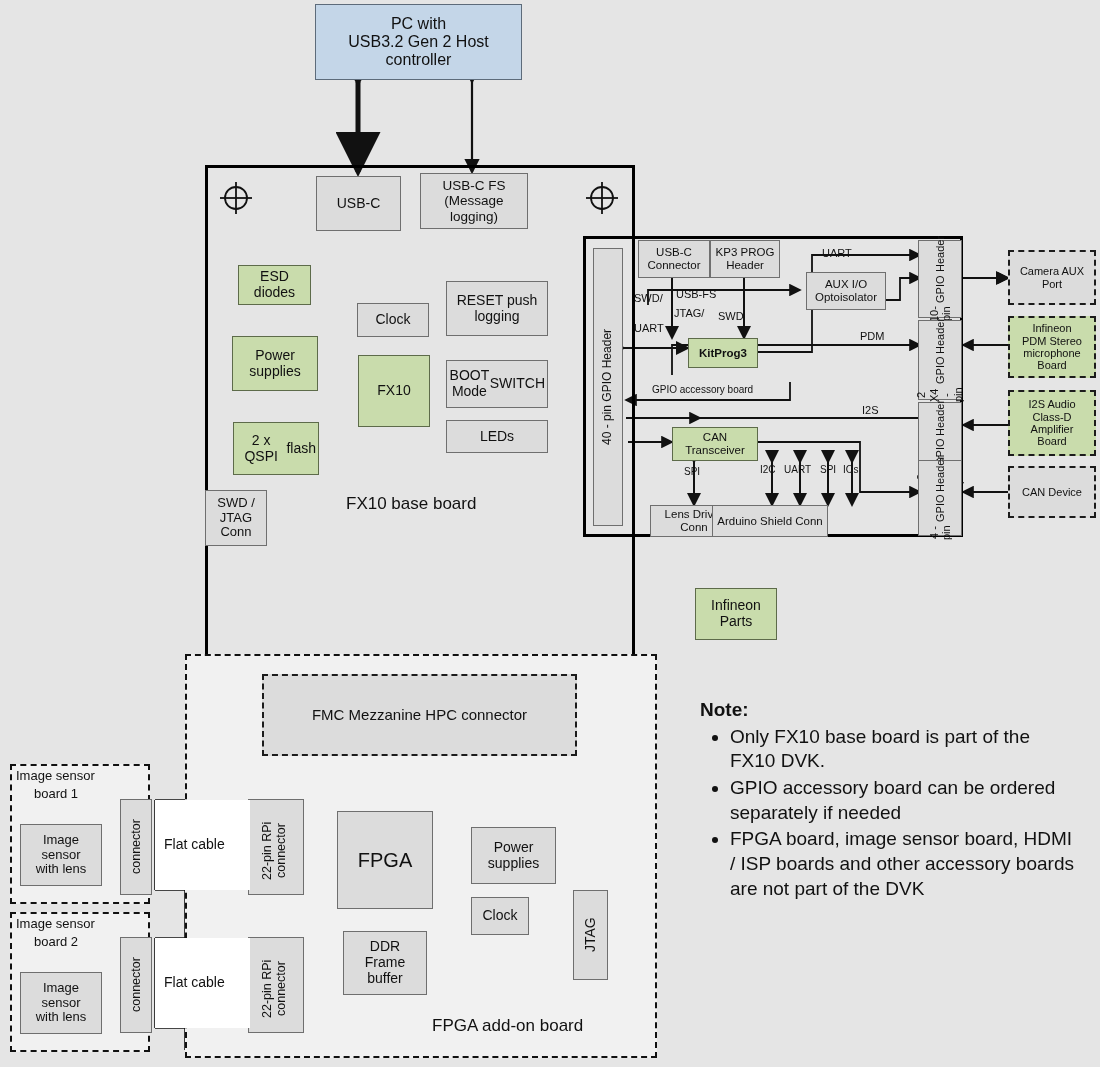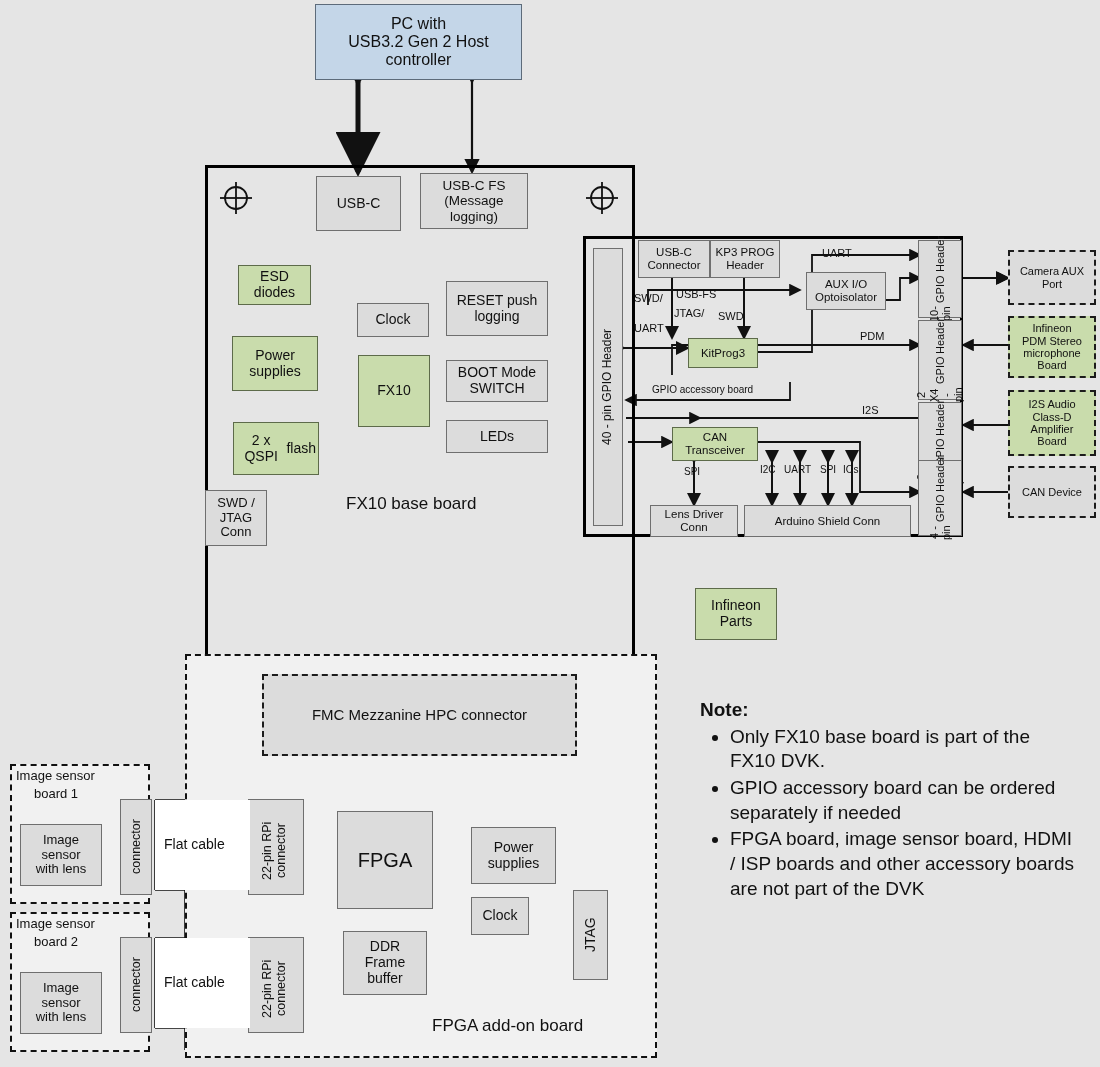--- a/index.html
+++ b/index.html
@@ -206,21 +206,21 @@
     <span>Clock</span>
   </div>
   <div class="box green" style="left:358px; top:355px; width:72px; height:72px;">
     <span>FX10</span>
   </div>
 
   <div class="box" style="left:446px; top:281px; width:102px; height:55px; flex-direction:column;">
     <span>RESET push</span>
     <span>logging</span>
   </div>
-  <div class="box" style="left:446px; top:360px; width:102px; height:42px; flex-direction:column;">
+  <div class="box" style="left:446px; top:360px; width:102px; height:48px; flex-direction:row;">
     <span>BOOT Mode</span>
     <span>SWITCH</span>
   </div>
   <div class="box" style="left:446px; top:420px; width:102px; height:33px;">
     <span>LEDs</span>
   </div>
 
   <div class="box" style="left:205px; top:490px; width:62px; height:56px; flex-direction:column; font-size:13px;">
     <span>SWD /</span>
     <span>JTAG</span>
@@ -236,36 +236,36 @@
   </div>
 
   <div class="box" style="left:638px; top:240px; width:72px; height:38px; flex-direction:column; font-size:11.5px;">
     <span>USB-C</span>
     <span>Connector</span>
   </div>
   <div class="box" style="left:710px; top:240px; width:70px; height:38px; flex-direction:column; font-size:11.5px;">
     <span>KP3 PROG</span>
     <span>Header</span>
   </div>
-  <div class="box green" style="left:688px; top:338px; width:70px; height:30px; font-size:11.5px;">
+  <div class="box green" style="left:688px; top:338px; width:70px; height:30px; font-size:11.5px;font-weight:bold;">
     <span>KitProg3</span>
   </div>
   <div class="box" style="left:806px; top:272px; width:80px; height:38px; flex-direction:column; font-size:11.5px;">
     <span>AUX I/O</span>
     <span>Optoisolator</span>
   </div>
   <div class="box green" style="left:672px; top:427px; width:86px; height:34px; flex-direction:column; font-size:11.5px;">
     <span>CAN</span>
     <span>Transceiver</span>
   </div>
   <div class="box" style="left:650px; top:505px; width:88px; height:32px; flex-direction:column; font-size:11.5px;">
     <span>Lens Driver</span>
     <span>Conn</span>
   </div>
-  <div class="box" style="left:744px; top:505px; width:167px; height:32px; font-size:11.5px;">
+  <div class="box" style="left:712px; top:505px; width:116px; height:32px; font-size:11.5px;">
     <span>Arduino Shield Conn</span>
   </div>
 
   <div class="box vert" style="left:918px; top:240px; width:44px; height:78px; font-size:11px;">
     <span>10-pin</span>&nbsp;
     <span>GPIO</span>&nbsp;
     <span>Header</span>
   </div>
   <div class="box vert" style="left:918px; top:320px; width:44px; height:80px; font-size:11px;">
     <span>2 X4 - pin</span>&nbsp;

